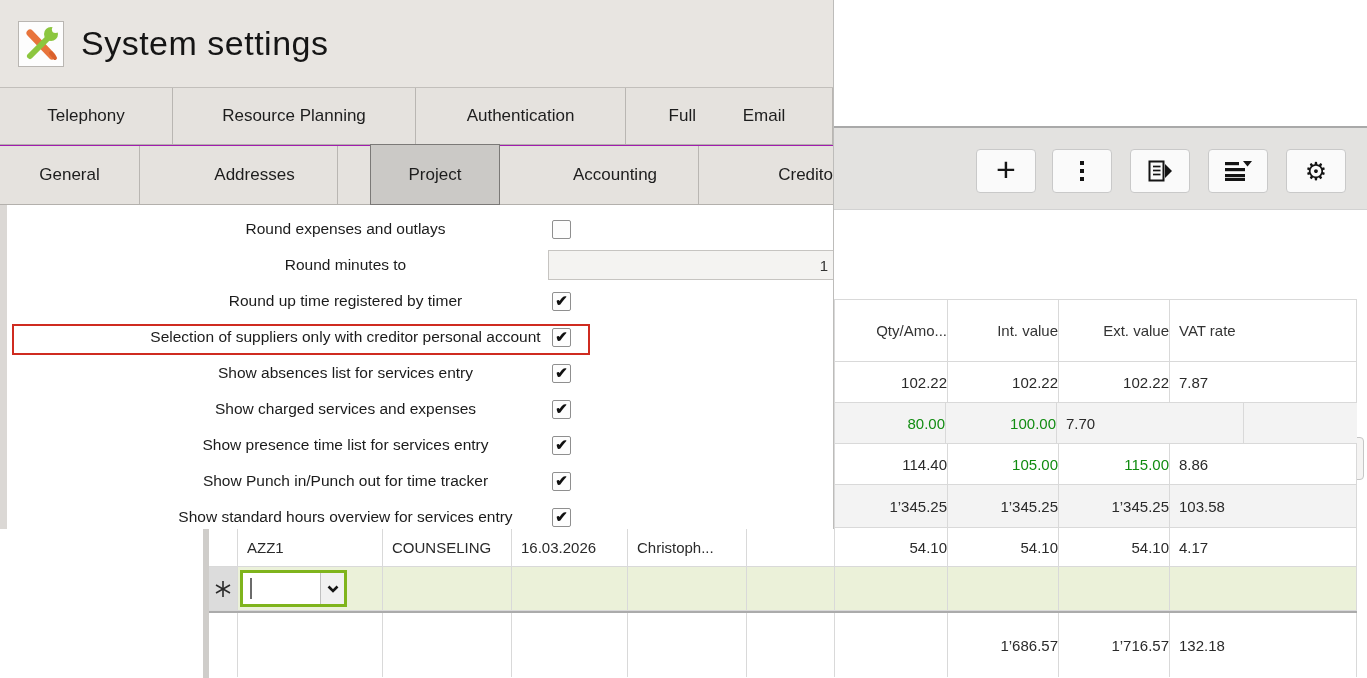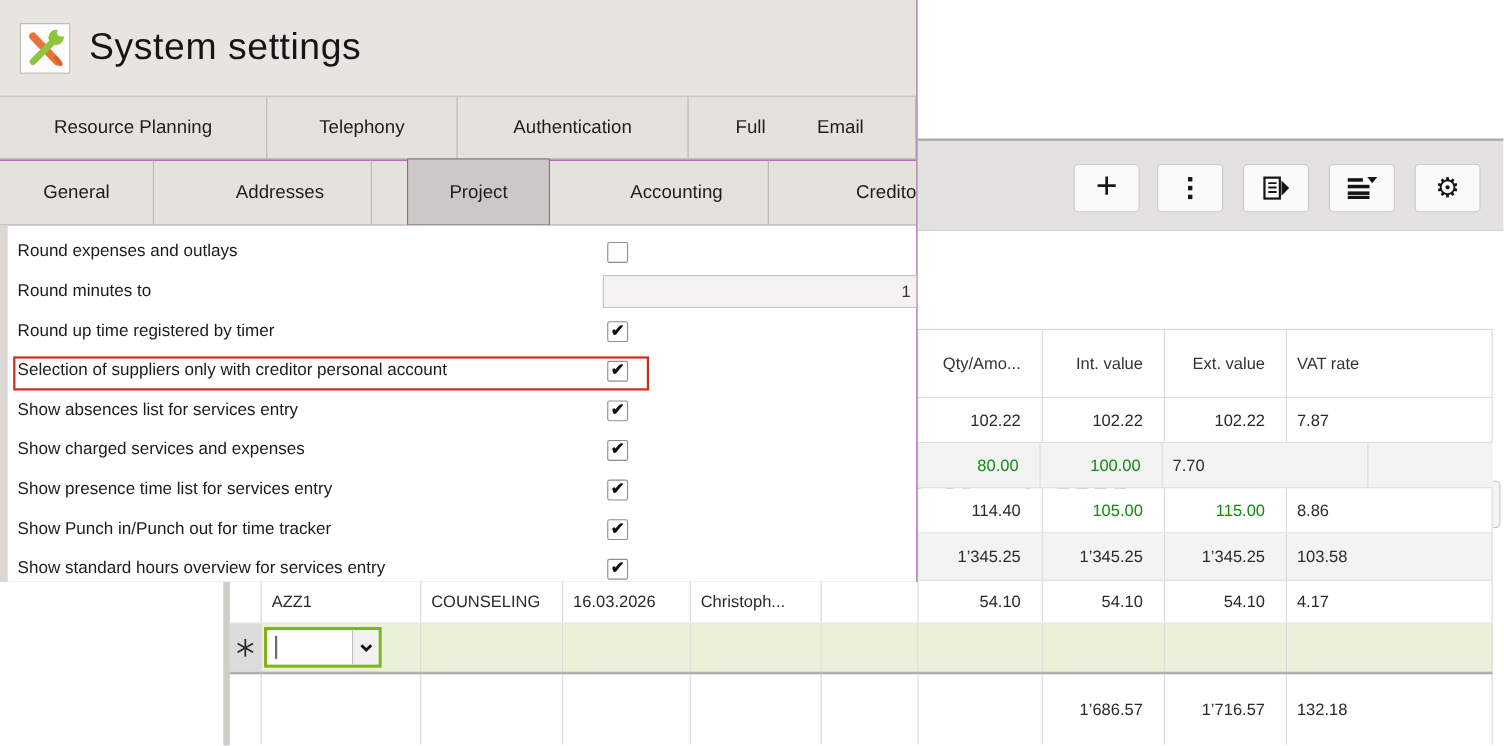--- a/index.html
+++ b/index.html
@@ -34,21 +34,21 @@
   .grid { position:absolute; left:209px; top:299px; width:1148px; z-index:1; font-size:15px; color:#2a2a2a; }
   .trow { display:flex; border-bottom:1px solid #d9d9d9; background:#fff; }
   .trow.thead { border-top:1px solid #d9d9d9; height:63px; color:#333; }
   .rr1,.rr3 { height:41px; } .rr2 { height:41px; background:#f3f3f3; } .rr4 { height:43px; background:#f3f3f3; }
   .rr5 { height:39px; }
   .rgreen { height:44px; background:#ebf1d9; }
   .rtotals { height:66px; border-top:2px solid #ababab; border-bottom:none; }
   .cell { border-right:1px solid #d9d9d9; display:flex; align-items:center; overflow:hidden; }
   .c0{width:29px;} .c1{width:145px;} .c2{width:129px;} .c3{width:116px;} .c4{width:119px;} .c5{width:88px;}
   .c6{width:113px;} .c7{width:111px;} .c8{width:111px;} .c9{width:187px;}
-  .num { justify-content:flex-end; padding-right:19px; }
+  .num { justify-content:flex-end; padding-right:0; }
   .tl  { justify-content:flex-start; padding-left:9px; }
   .green { color:#118c11; }
   .rgreen .cell { background:#ebf1d9; }
   .rgreen .c0 { background:#dcdcdc; justify-content:center; }
   .combo { margin-left:2px; width:107px; height:37px; border:3px solid #7fb41c; background:#fff; display:flex; }
   .combo-input { flex:1; position:relative; background:#fff; }
   .caret-bar { position:absolute; left:7px; top:5px; width:2px; height:21px; background:#6b6b6b; }
   .combo-drop { width:24px; background:#f1f1f1; border-left:1px solid #c0c0c0; display:flex; align-items:center; justify-content:center; }
 
   
@@ -65,21 +65,21 @@
              border-bottom:1px solid #b3b0ac; display:flex;gap:32px; }
   .tab { display:flex; align-items:center; justify-content:center; font-size:17px; color:#1d1d1d;
          border-right:1px solid #b9b6b2; height:100%; overflow:hidden; white-space:nowrap; }
   .t1a{width:243px;} .t1b{width:173px;} .t1c{width:210px;} .t1d{width:137px;}
   .t1e{flex:1; justify-content:flex-end; border-right:none;}
   .t2a{width:140px;} .t2b{width:166px;} .t2c{width:130px;} .t2d{width:135px;} .t2e{width:167px;}
   .t2f{flex:1; justify-content:flex-end; border-right:none;}
   .tab.selected { background:#cbc9c6; border:1px solid #7b7977; height:calc(100% + 3px); margin-top:-2px; }
   .content { position:absolute; left:0; top:205px; width:100%; height:324px; background:#fff; }
   .lstrip { position:absolute; left:0; top:0; width:7px; height:100%; background:#dbd8d5; }
-  .srow { position:absolute; left:7px; width:668px; height:36px; display:flex; align-items:center; }
+  .srow { position:absolute; left:7px; width:668px; height:36px; display:flex; align-items:center;justify-content:center; }
   .slabel { margin-left:9px; font-size:15.5px; color:#1b1b1b; white-space:nowrap; }
   .cb { position:absolute; left:545px; width:19px; height:19px; background:#fdfdfd; border:1px solid #8f8f8f;
         border-radius:2px; display:flex; align-items:center; justify-content:center; }
   .cb .mark { font-size:15px; font-weight:bold; color:#101010; line-height:1; margin-top:-1px; }
   .rminput { position:absolute; left:541px; width:290px; height:30px; background:#f4f3f1;
              border:1px solid #c6c4c1; font-size:15px; color:#333; text-align:right; padding-right:9px;
              font-family:"Liberation Sans", sans-serif; }
   .redbox { position:absolute; left:12px; top:119px; width:578px; height:31px;
             border:2px solid #cf2b20; pointer-events:none; }
   svg { display:block; }
@@ -289,22 +289,22 @@
           <line x1="29" y1="28" x2="33" y2="33" stroke="#d95f2b" stroke-width="4" stroke-linecap="round"></line>
           <line x1="8" y1="31" x2="27" y2="12" stroke="#8cc63f" stroke-width="6" stroke-linecap="round"></line>
           <circle cx="29" cy="9" r="7" fill="#8cc63f"></circle>
           <circle cx="33.5" cy="4.5" r="3.6" fill="#fdfdfd"></circle>
         </svg>
       </div>
       <div class="apptitle">System settings</div>
     </div>
 
     <div class="tabrow1">
+      <div class="tab t1b">Telephony</div>
       <div class="tab t1a">Resource Planning</div>
-      <div class="tab t1b">Telephony</div>
       <div class="tab t1c">Authentication</div>
       <div class="tab t1e">Full</div>
       <div class="tab t1d">Email</div>
     </div>
 
     <div class="tabrow2">
       <div class="tab t2a">General</div>
       <div class="tab t2b">Addresses</div>
       <div class="tab t2c selected">Project</div>
       <div class="tab t2e">Accounting</div>

